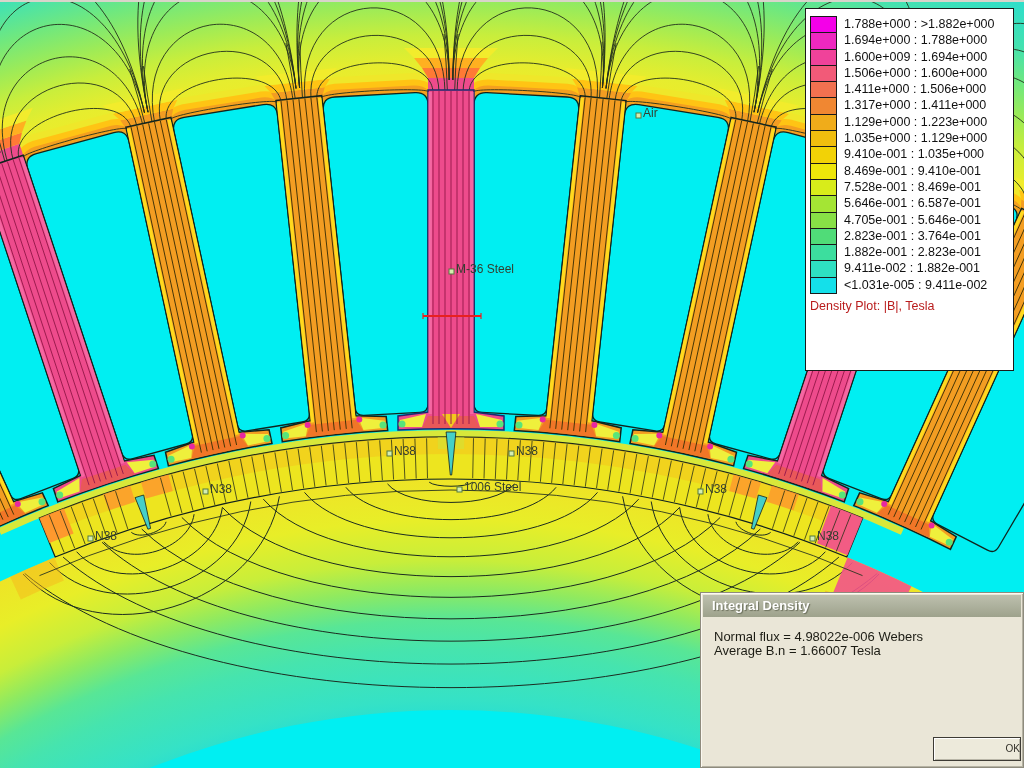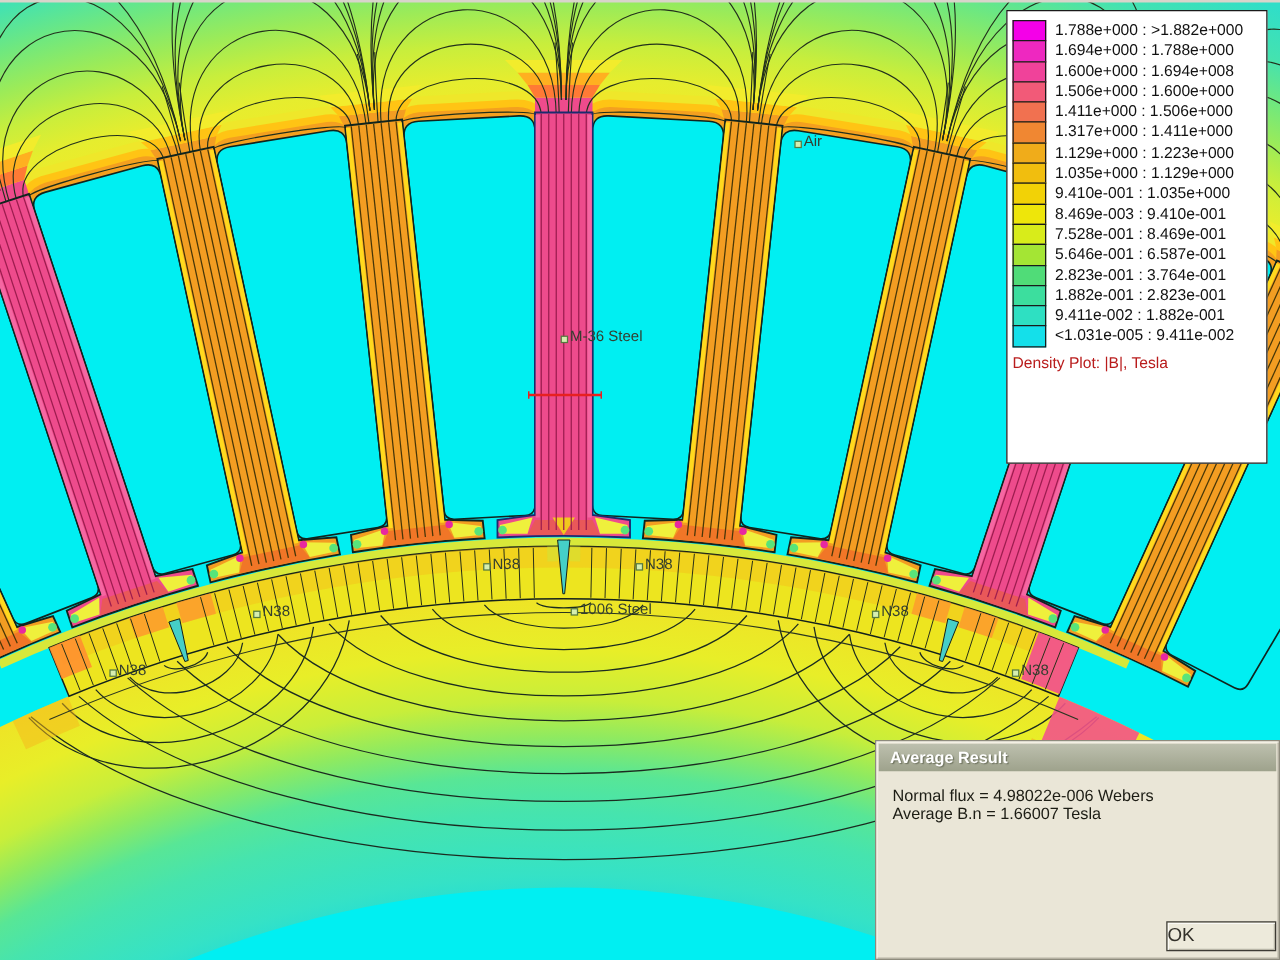--- a/index.html
+++ b/index.html
@@ -16,22 +16,22 @@
 #dplot { font-size:12.5px; color:#b91c1c; margin:6px 0 0 4px; }
 #dlg { position:absolute; left:700px; top:592px; width:324px; height:176px;
   background:#EAE6D7; border:1px solid #8e8b7d;
   box-shadow: inset 1px 1px 0 #fbf9f1, inset -1px -1px 0 #b5b2a3; }
 #dlgtitle { position:absolute; left:2px; top:2px; right:2px; height:22px;
   background:linear-gradient(to bottom,#BDC0AE,#9EA28C);
   color:#fff; font-size:13px; font-weight:bold; line-height:22px; padding-left:9px;
   text-shadow:1px 1px 1px #6c705c; }
 .dtext { position:absolute; left:13px; font-size:13px; color:#1c1c14; }
 #okbtn { position:absolute; left:232px; top:144px; width:88px; height:24px;
-  background:#EDEADB; border:1.6px solid #3d3b34; text-align:left;
-  font-size:15px; color:#33312a; line-height:21px;
+  background:#EDEADB; border:1.6px solid #3d3b34; text-align:right;
+  font-size:10px; color:#33312a; line-height:21px;
   box-shadow: inset 1px 1px 0 #ffffff, inset -1px -1px 0 #b9b6a7; }
 </style></head>
 <body>
 <div id="wrap">
 <svg id="plot" width="1024" height="768" viewBox="0 0 1024 768">
       <rect x="0" y="0" width="1024" height="768" fill="#00EFF2"></rect>
       <defs>
         <radialGradient id="rot" gradientUnits="userSpaceOnUse" cx="451.0" cy="1522.0" r="1043.0">
           <stop offset="0.778" stop-color="#2EE0CC"></stop>
           <stop offset="0.788" stop-color="#35E2C6"></stop>
@@ -515,21 +515,21 @@
       <div class="lrow">
         <span class="sw" style="background:#F400E8"></span>
         <span class="lt">1.788e+000 : &gt;1.882e+000</span>
       </div>
       <div class="lrow">
         <span class="sw" style="background:#EE28C0"></span>
         <span class="lt">1.694e+000 : 1.788e+000</span>
       </div>
       <div class="lrow">
         <span class="sw" style="background:#F0429A"></span>
-        <span class="lt">1.600e+000 : 1.694e+008</span>
+        <span class="lt">1.600e+009 : 1.694e+000</span>
       </div>
       <div class="lrow">
         <span class="sw" style="background:#F25A78"></span>
         <span class="lt">1.506e+000 : 1.600e+000</span>
       </div>
       <div class="lrow">
         <span class="sw" style="background:#F17150"></span>
         <span class="lt">1.411e+000 : 1.506e+000</span>
       </div>
       <div class="lrow">
@@ -543,46 +543,50 @@
       <div class="lrow">
         <span class="sw" style="background:#F1BE0E"></span>
         <span class="lt">1.035e+000 : 1.129e+000</span>
       </div>
       <div class="lrow">
         <span class="sw" style="background:#F2D206"></span>
         <span class="lt">9.410e-001 : 1.035e+000</span>
       </div>
       <div class="lrow">
         <span class="sw" style="background:#EEE60A"></span>
-        <span class="lt">8.469e-003 : 9.410e-001</span>
+        <span class="lt">8.469e-001 : 9.410e-001</span>
       </div>
       <div class="lrow">
         <span class="sw" style="background:#D8EC1A"></span>
         <span class="lt">7.528e-001 : 8.469e-001</span>
       </div>
       <div class="lrow">
         <span class="sw" style="background:#A4E534"></span>
         <span class="lt">5.646e-001 : 6.587e-001</span>
+      </div>
+      <div class="lrow">
+        <span class="sw" style="background:#88E046"></span>
+        <span class="lt">4.705e-001 : 5.646e-001</span>
       </div>
       <div class="lrow">
         <span class="sw" style="background:#50DC78"></span>
         <span class="lt">2.823e-001 : 3.764e-001</span>
       </div>
       <div class="lrow">
         <span class="sw" style="background:#3CDE9E"></span>
         <span class="lt">1.882e-001 : 2.823e-001</span>
       </div>
       <div class="lrow">
         <span class="sw" style="background:#2EE0C2"></span>
         <span class="lt">9.411e-002 : 1.882e-001</span>
       </div>
       <div class="lrow">
         <span class="sw" style="background:#14E0EA"></span>
         <span class="lt">&lt;1.031e-005 : 9.411e-002</span>
       </div>
       <div id="dplot">Density Plot: |B|, Tesla</div>
     </div>
 <div id="dlg">
-      <div id="dlgtitle">Average Result</div>
+      <div id="dlgtitle">Integral Density</div>
       <div class="dtext" style="top:36px">Normal flux = 4.98022e-006 Webers</div>
       <div class="dtext" style="top:50px">Average B.n = 1.66007 Tesla</div>
       <div id="okbtn">OK</div>
     </div>
 </div>
 </body></html>

